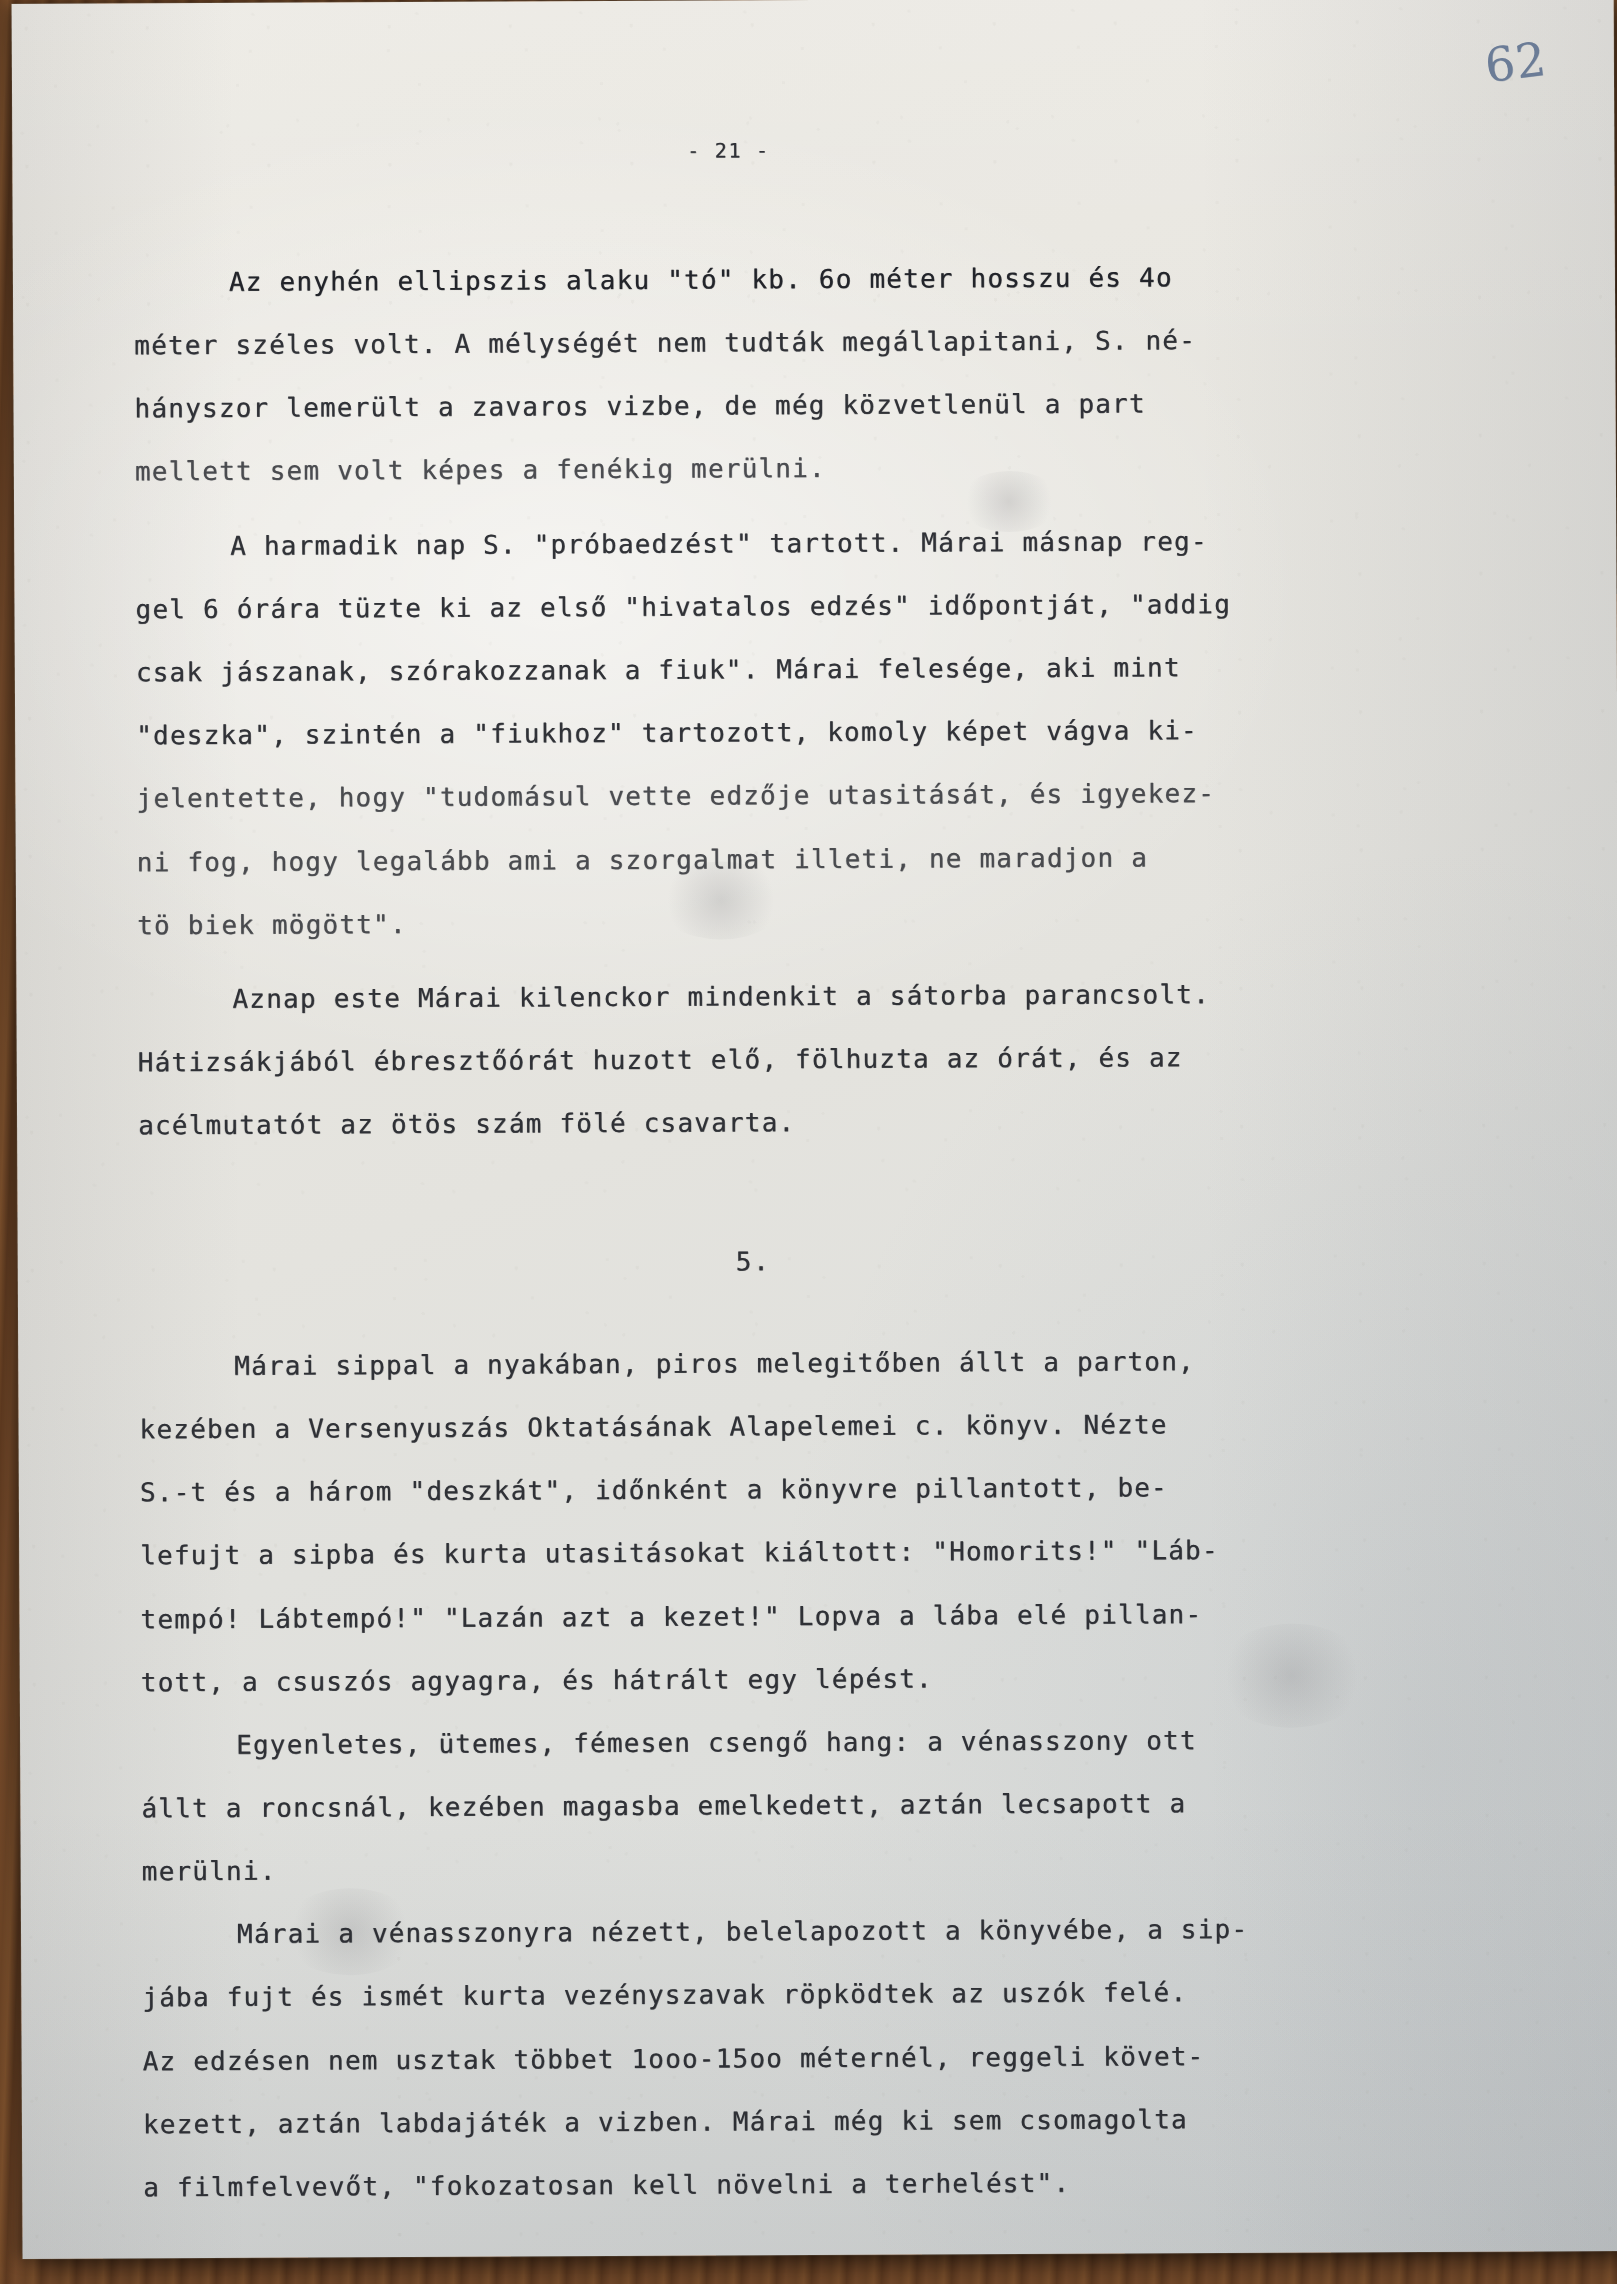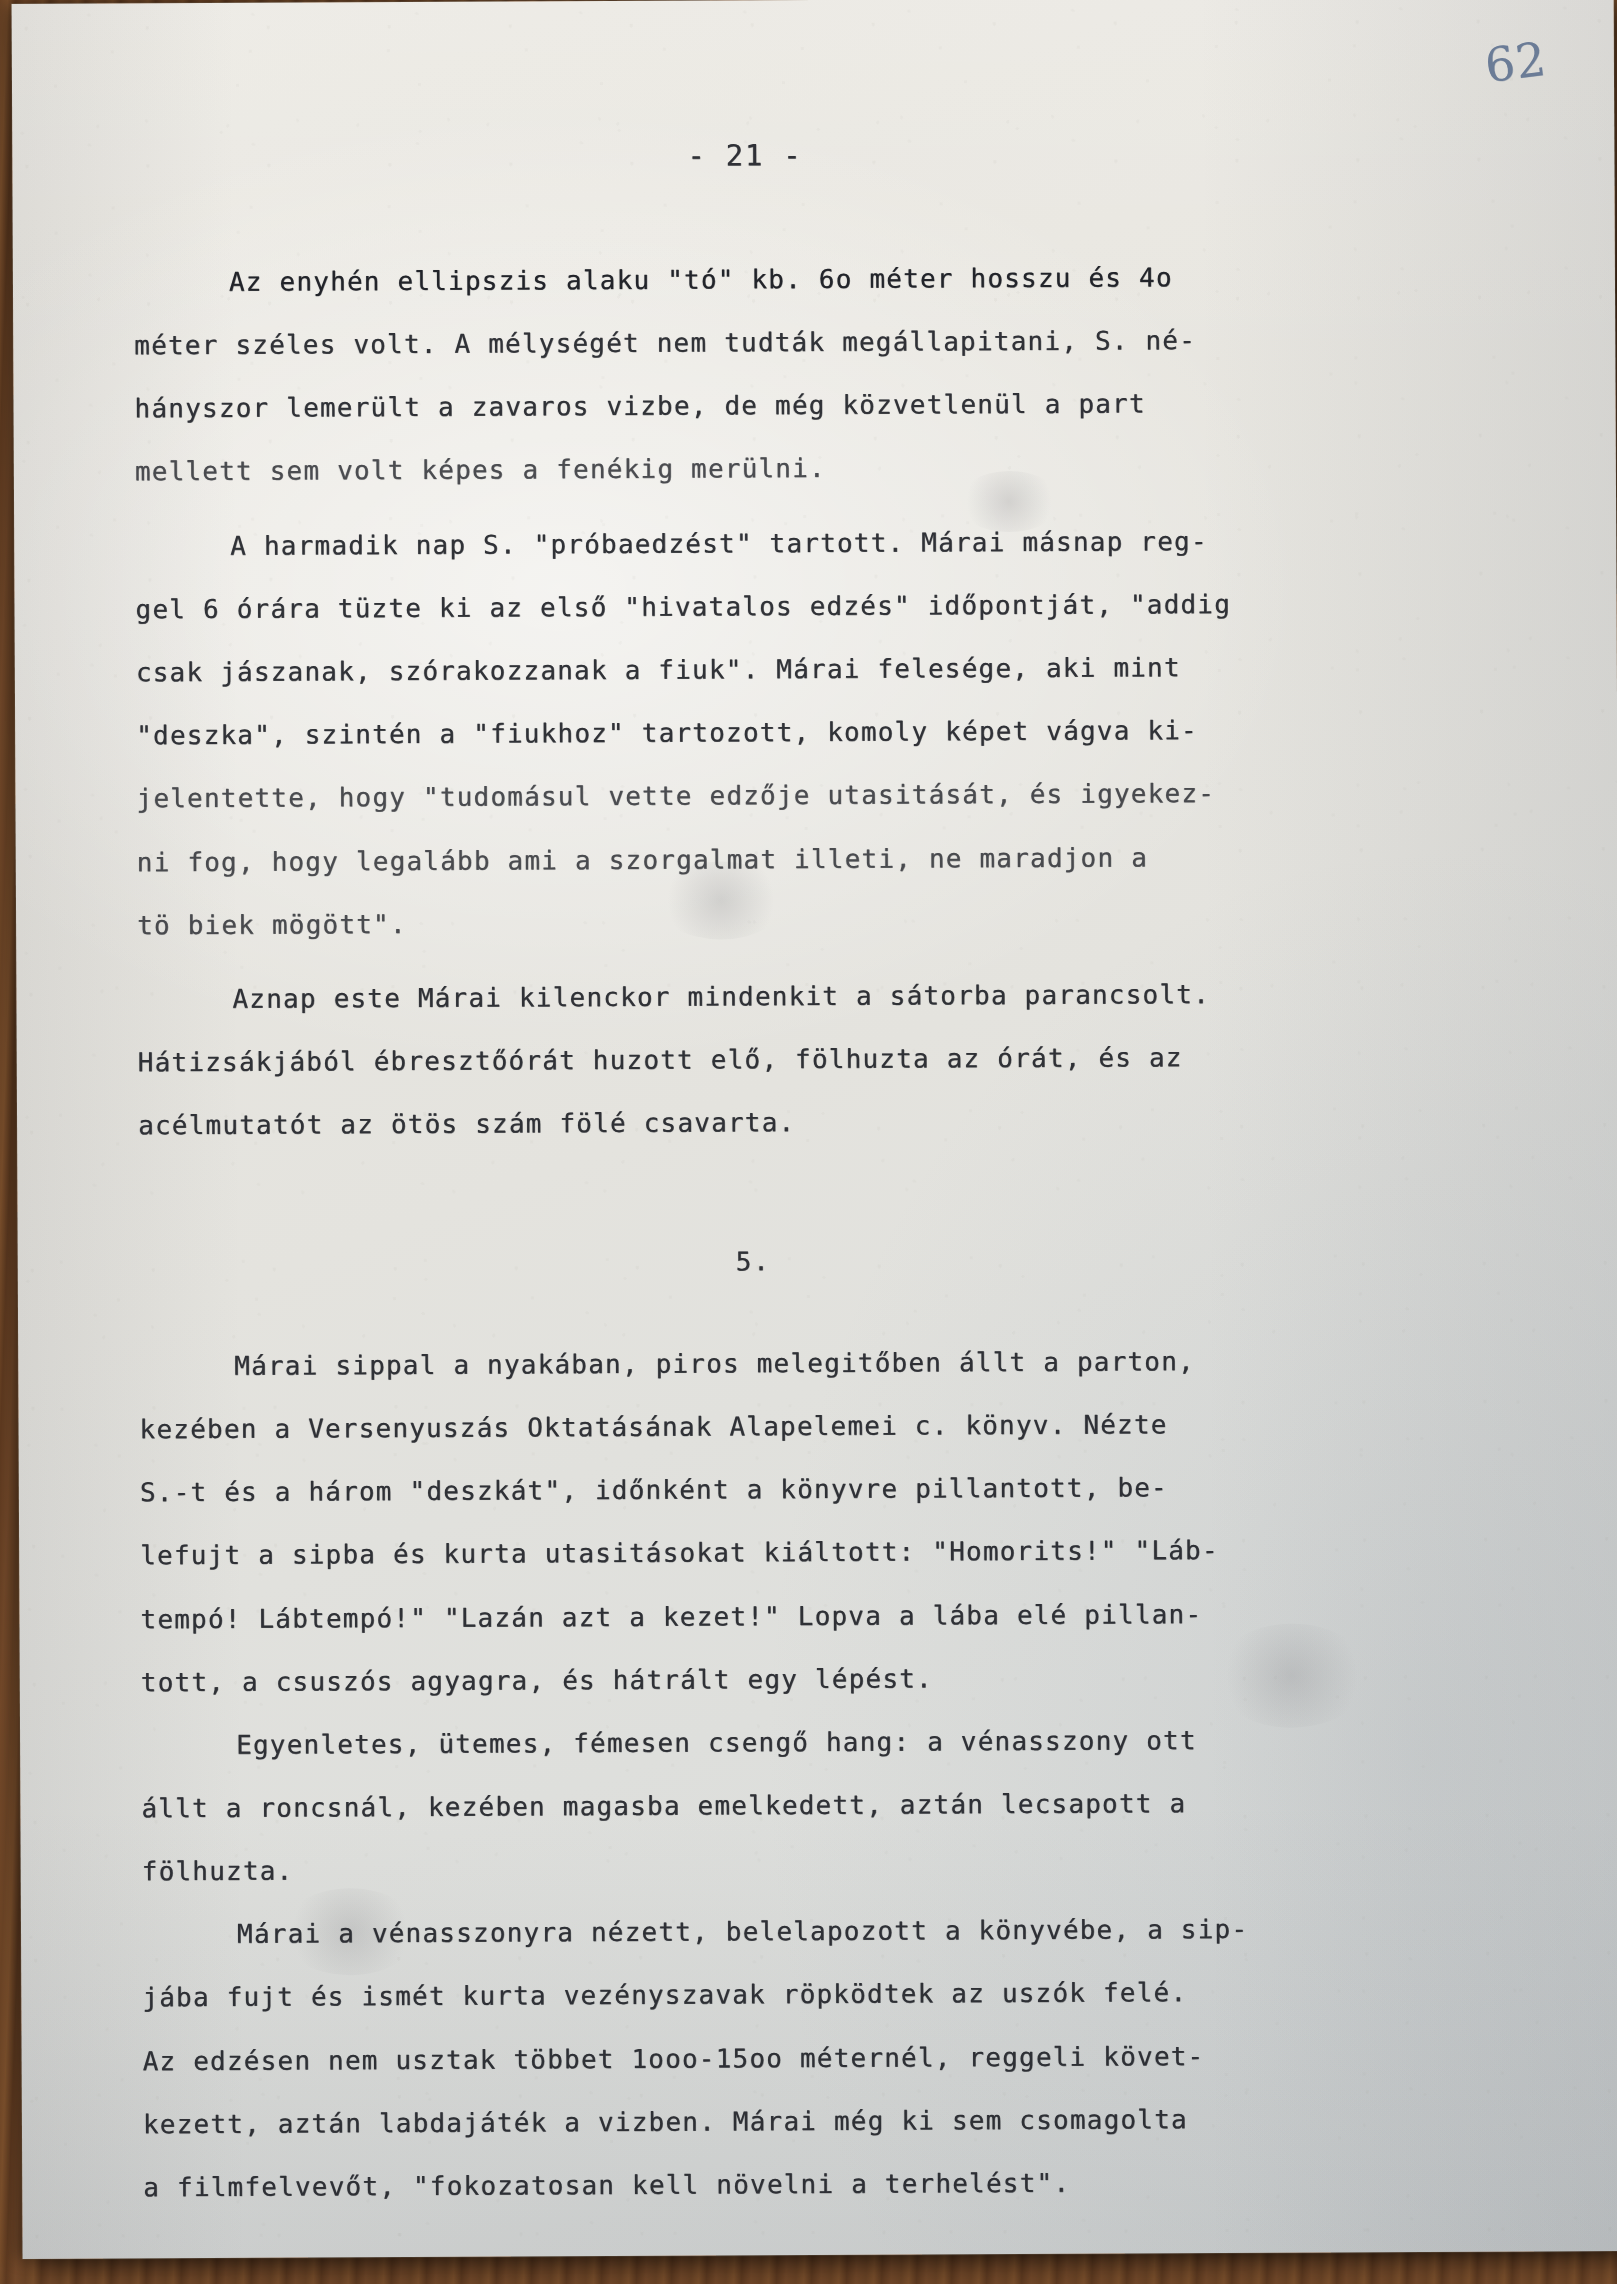--- a/index.html
+++ b/index.html
@@ -122,21 +122,21 @@
     letter-spacing: 1.2px;
     color: #22242a;
     text-shadow:
       0.5px 0.3px 0.6px rgba(40,42,48,0.55),
       -0.3px 0.3px 0.8px rgba(60,62,70,0.35);
     opacity: 0.93;
   }
 
   
   .tline.hdr {
-    font-size: 29px;
+    font-size: 20px;
     letter-spacing: 1.7px;
   }
 
   
   .tline.sect {
     font-size: 26px;
     letter-spacing: 1.7px;
   }
 
   
@@ -193,21 +193,21 @@
 
       <div class="tline" style="left:216px; top:1348px;">Márai sippal a nyakában, piros melegitőben állt a parton,</div>
       <div class="tline" style="left:121px; top:1411px;">kezében a Versenyuszás Oktatásának Alapelemei c. könyv. Nézte</div>
       <div class="tline" style="left:121px; top:1474px;">S.-t és a három "deszkát", időnként a könyvre pillantott, be-</div>
       <div class="tline" style="left:121px; top:1537px;">lefujt a sipba és kurta utasitásokat kiáltott: "Homorits!" "Láb-</div>
       <div class="tline" style="left:121px; top:1601px;">tempó! Lábtempó!" "Lazán azt a kezet!" Lopva a lába elé pillan-</div>
       <div class="tline" style="left:121px; top:1664px;">tott, a csuszós agyagra, és hátrált egy lépést.</div>
 
       <div class="tline" style="left:216px; top:1727px;">Egyenletes, ütemes, fémesen csengő hang: a vénasszony ott</div>
       <div class="tline" style="left:121px; top:1790px;">állt a roncsnál, kezében magasba emelkedett, aztán lecsapott a</div>
-      <div class="tline" style="left:121px; top:1853px;">fölhuzta.</div>
+      <div class="tline" style="left:121px; top:1853px;">merülni.</div>
 
       <div class="tline" style="left:216px; top:1916px;">Márai a vénasszonyra nézett, belelapozott a könyvébe, a sip-</div>
       <div class="tline" style="left:121px; top:1979px;">jába fujt és ismét kurta vezényszavak röpködtek az uszók felé.</div>
       <div class="tline" style="left:121px; top:2043px;">Az edzésen nem usztak többet 1ooo-15oo méternél, reggeli követ-</div>
       <div class="tline" style="left:121px; top:2106px;">kezett, aztán labdajáték a vizben. Márai még ki sem csomagolta</div>
       <div class="tline" style="left:121px; top:2169px;">a filmfelvevőt, "fokozatosan kell növelni a terhelést".</div>
 
     </div>
   </div>
 </div>

